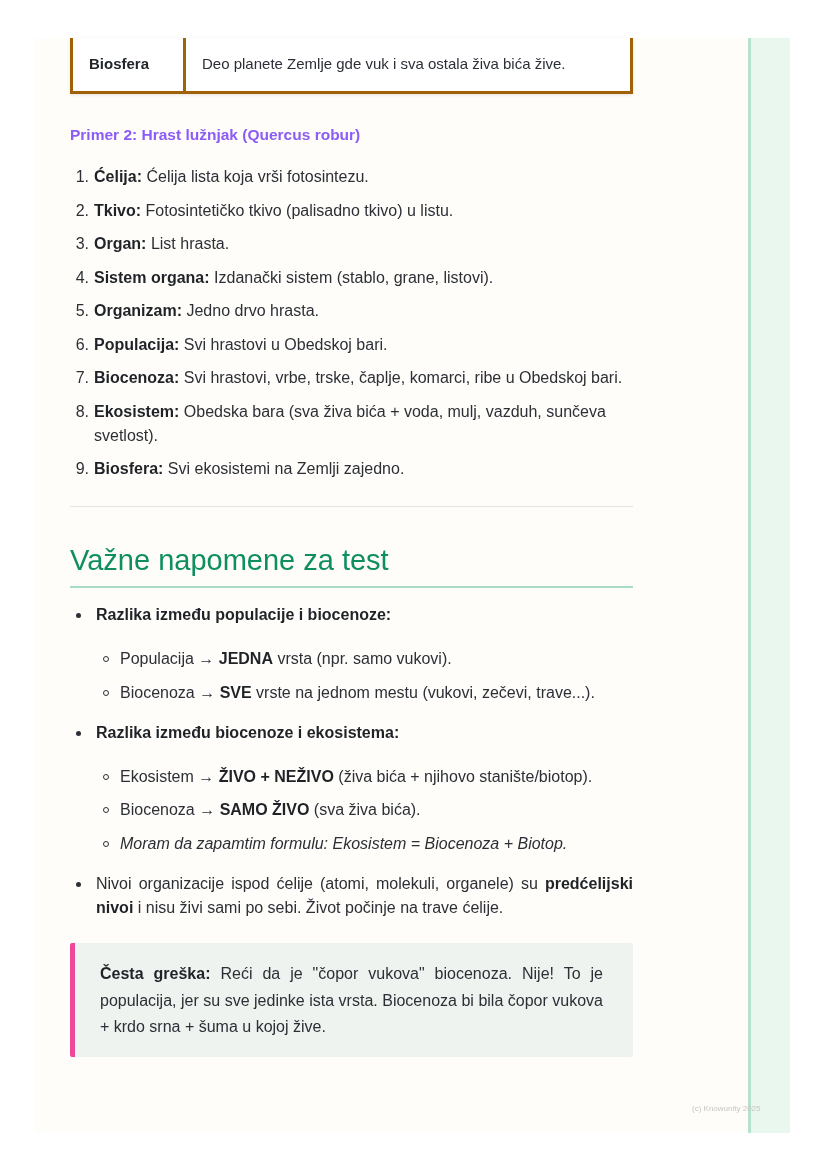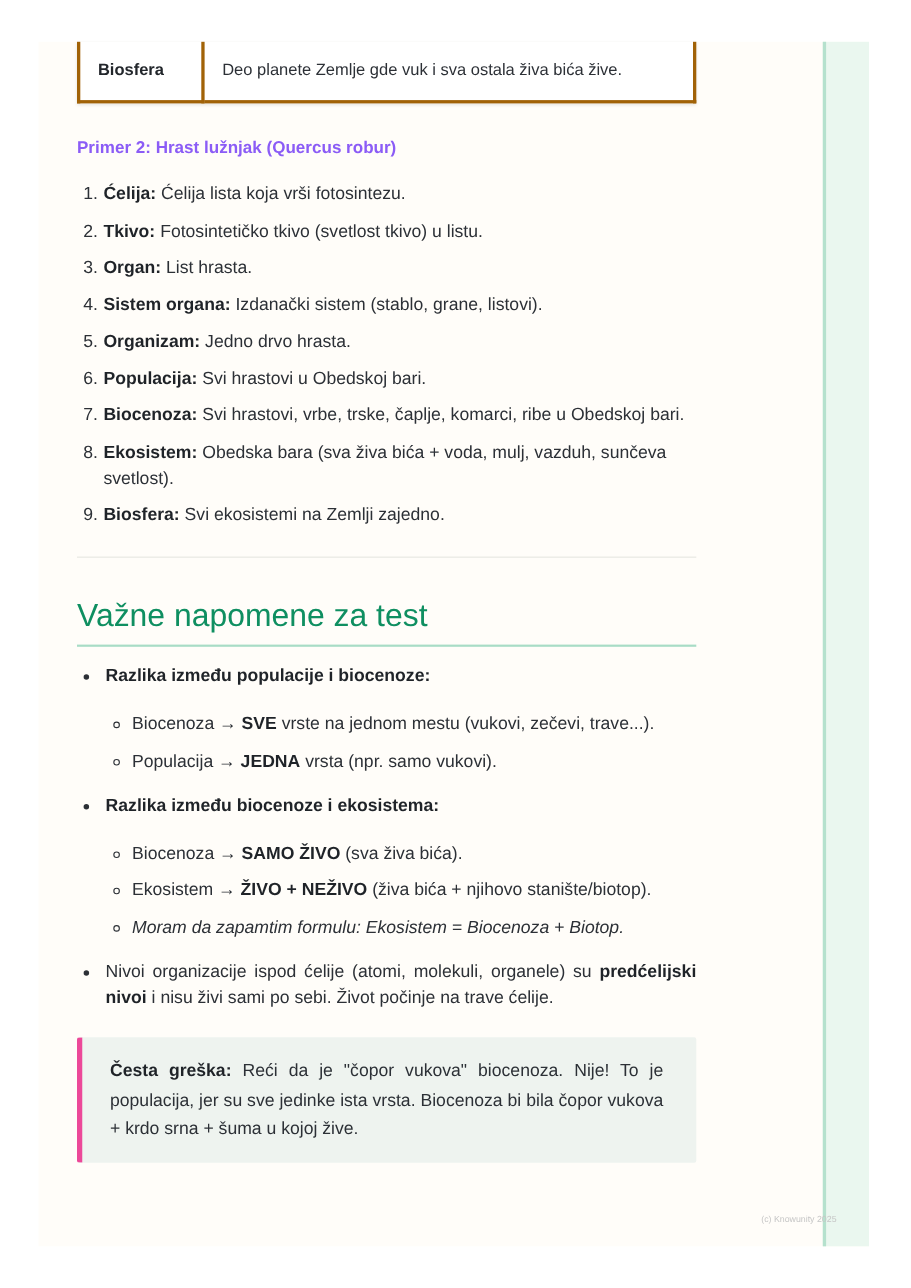--- a/index.html
+++ b/index.html
@@ -90,49 +90,49 @@
         <td class="term">Biosfera</td>
         <td class="desc">Deo planete Zemlje gde vuk i sva ostala živa bića žive.</td>
       </tr>
     </tbody>
       </table>
 
     <div class="example-title">Primer 2: Hrast lužnjak (Quercus robur)</div>
 
     <ol class="levels-list">
       <li><span class="num">1.</span><strong>Ćelija:</strong> <span>Ćelija lista koja vrši fotosintezu.</span></li>
-      <li><span class="num">2.</span><strong>Tkivo:</strong> <span>Fotosintetičko tkivo (svetlost tkivo) u listu.</span></li>
+      <li><span class="num">2.</span><strong>Tkivo:</strong> <span>Fotosintetičko tkivo (palisadno tkivo) u listu.</span></li>
       <li><span class="num">3.</span><strong>Organ:</strong> <span>List hrasta.</span></li>
       <li><span class="num">4.</span><strong>Sistem organa:</strong> <span>Izdanački sistem (stablo, grane, listovi).</span></li>
       <li><span class="num">5.</span><strong>Organizam:</strong> <span>Jedno drvo hrasta.</span></li>
       <li><span class="num">6.</span><strong>Populacija:</strong> <span>Svi hrastovi u Obedskoj bari.</span></li>
       <li><span class="num">7.</span><strong>Biocenoza:</strong> <span>Svi hrastovi, vrbe, trske, čaplje, komarci, ribe u Obedskoj bari.</span></li>
       <li><span class="num">8.</span><strong>Ekosistem:</strong> <span>Obedska bara (sva živa bića + voda, mulj, vazduh, sunčeva svetlost).</span></li>
       <li><span class="num">9.</span><strong>Biosfera:</strong> <span>Svi ekosistemi na Zemlji zajedno.</span></li>
     </ol>
 
     <hr class="divider">
 
     <h2 class="section-heading">Važne napomene za test</h2>
 
     <ul class="notes">
       <li>
         <span class="disc"></span>
         <span class="item-title">Razlika između populacije i biocenoze:</span>
         <ul class="sub">
+          <li><span class="circle"></span><span>Populacija →</span> <strong>JEDNA</strong> <span>vrsta (npr. samo vukovi).</span></li>
           <li><span class="circle"></span><span>Biocenoza →</span> <strong>SVE</strong> <span>vrste na jednom mestu (vukovi, zečevi, trave...).</span></li>
-          <li><span class="circle"></span><span>Populacija →</span> <strong>JEDNA</strong> <span>vrsta (npr. samo vukovi).</span></li>
         </ul>
       </li>
       <li>
         <span class="disc"></span>
         <span class="item-title">Razlika između biocenoze i ekosistema:</span>
         <ul class="sub">
+          <li><span class="circle"></span><span>Ekosistem →</span> <strong>ŽIVO + NEŽIVO</strong> <span>(živa bića + njihovo stanište/biotop).</span></li>
           <li><span class="circle"></span><span>Biocenoza →</span> <strong>SAMO ŽIVO</strong> <span>(sva živa bića).</span></li>
-          <li><span class="circle"></span><span>Ekosistem →</span> <strong>ŽIVO + NEŽIVO</strong> <span>(živa bića + njihovo stanište/biotop).</span></li>
           <li><span class="circle"></span><em>Moram da zapamtim formulu: Ekosistem = Biocenoza + Biotop.</em></li>
         </ul>
       </li>
       <li class="justify"><span class="disc"></span><span>Nivoi organizacije ispod ćelije (atomi, molekuli, organele) su</span> <strong>predćelijski nivoi</strong> <span>i nisu živi sami po sebi. Život počinje na trave ćelije.</span></li>
     </ul>
 
     <div class="callout"><strong>Česta greška:</strong> <span>Reći da je "čopor vukova" biocenoza. Nije! To je populacija, jer su sve jedinke ista vrsta. Biocenoza bi bila čopor vukova + krdo srna + šuma u kojoj žive.</span></div>
 
   </div>
 

